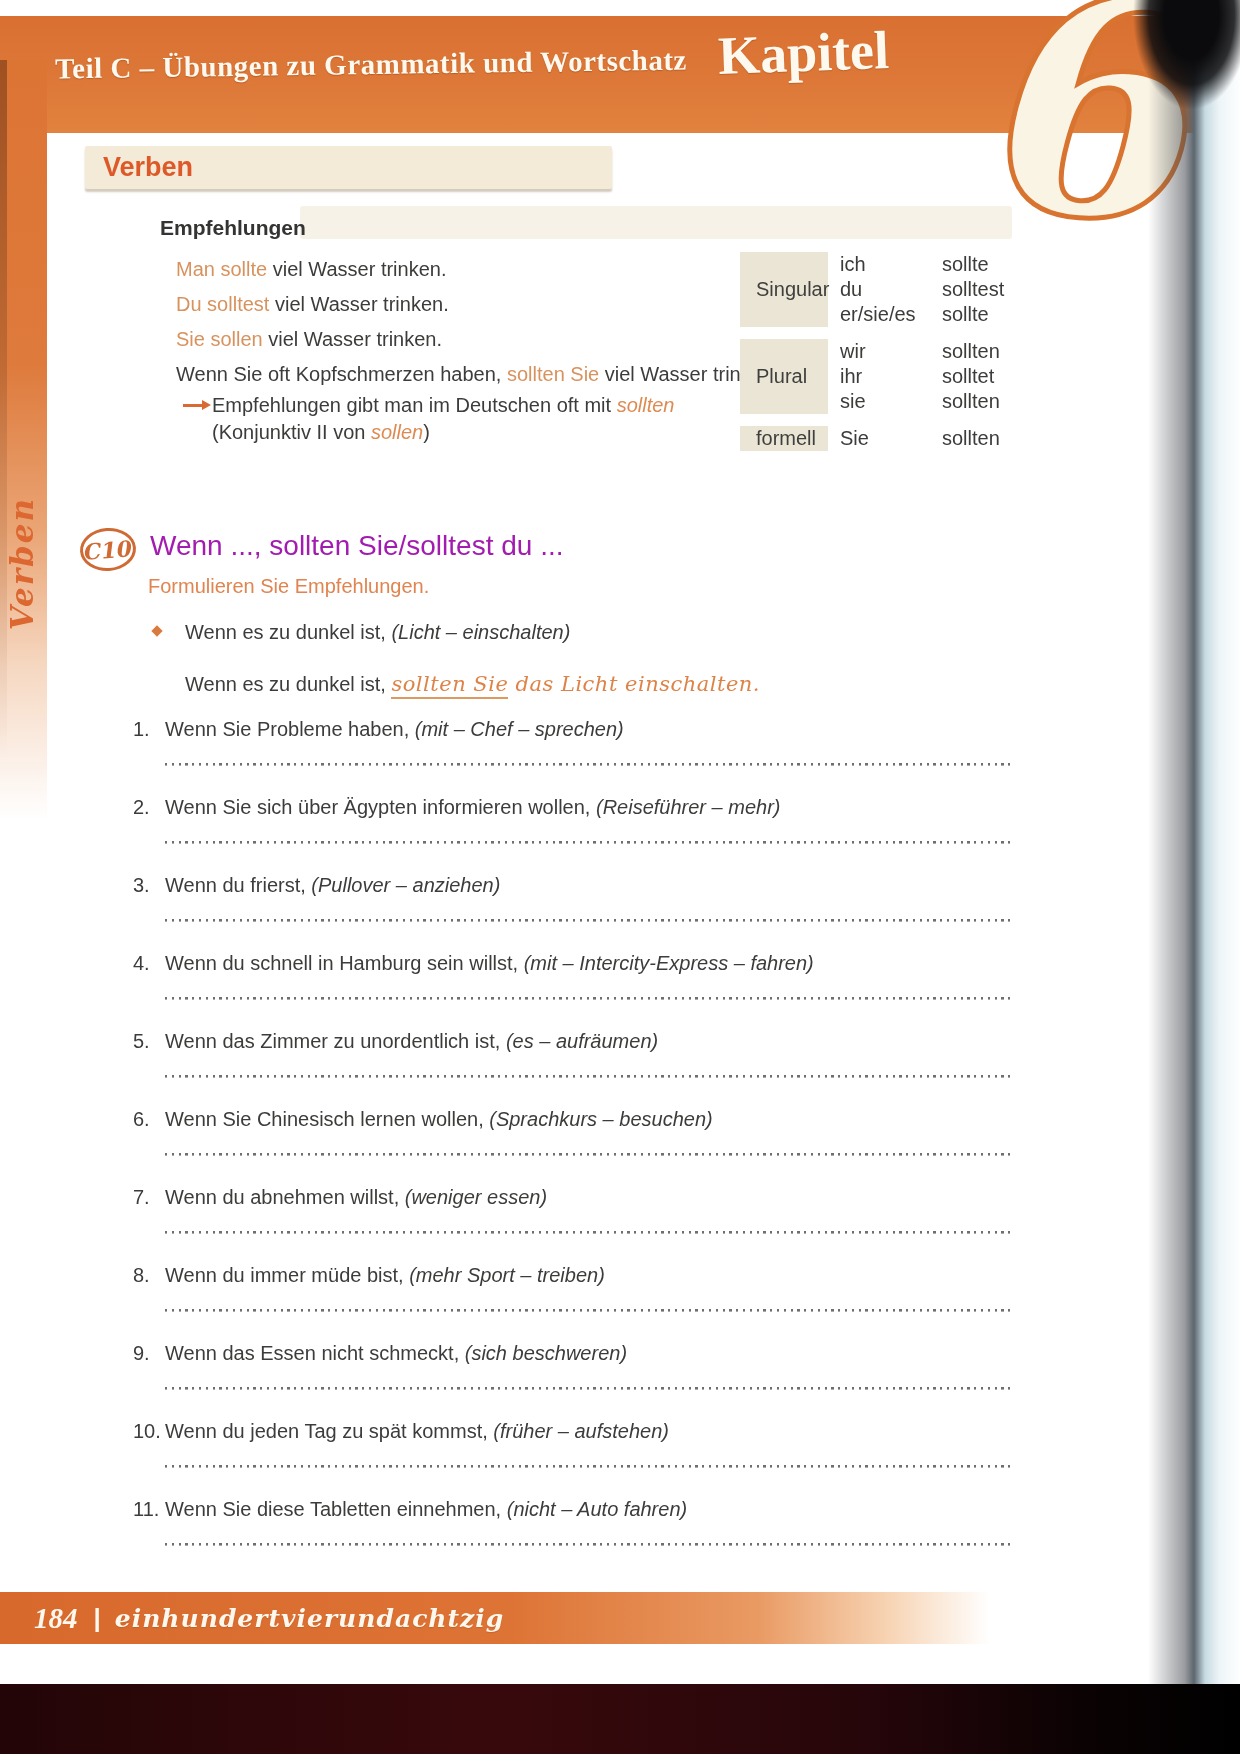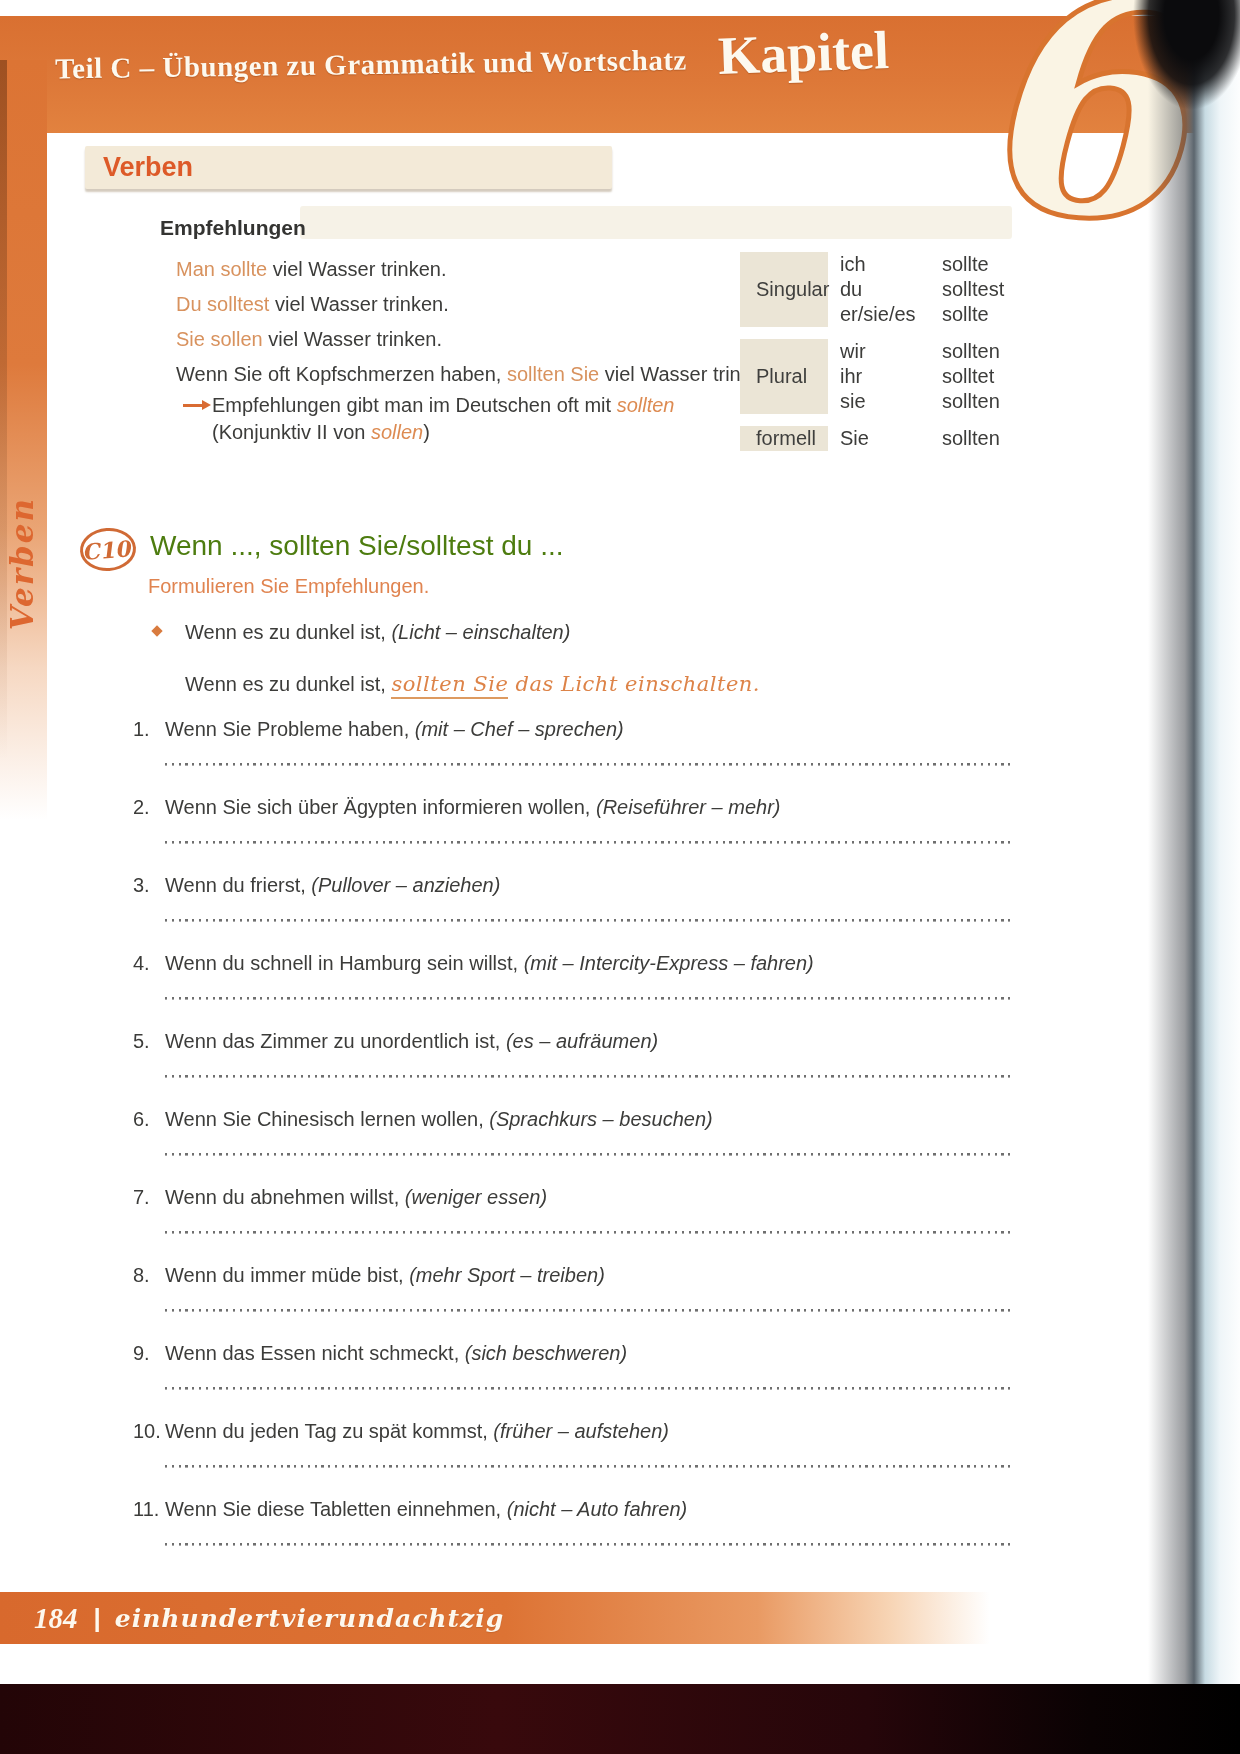--- a/index.html
+++ b/index.html
@@ -63,21 +63,21 @@
   .conj-row{display:flex;height:25px;line-height:25px;font-size:20px;}
   .conj-pronoun{width:102px;padding-left:12px;}
   .conj-form{width:110px;}
 
   
   .exercise{position:absolute;left:80px;top:528px;width:950px;z-index:2;}
   .ex-header{display:flex;align-items:flex-start;}
   .ex-badge{flex:0 0 auto;width:50px;height:37px;border:3px solid #d06a35;border-radius:50%;
     font-family:"DejaVu Serif",serif;font-style:italic;font-weight:bold;font-size:22px;color:#d06a35;
     display:flex;align-items:center;justify-content:center;transform:rotate(-4deg);}
-  .ex-title{margin-left:14px;font-size:28px;color:#4d7c0f;padding-top:2px;}
+  .ex-title{margin-left:14px;font-size:28px;color:#a21caf;padding-top:2px;}
   .ex-subtitle{margin-left:68px;margin-top:4px;font-size:20px;color:#e08450;}
   .ex-example{position:relative;margin-top:22px;padding-left:105px;font-size:20px;line-height:24px;}
   .ex-bullet{position:absolute;left:73px;top:7px;width:8px;height:8px;background:#d97b3e;transform:rotate(45deg);}
   .ex-hint{font-style:italic;}
   .ex-answer{margin-top:28px;}
   .handwrite{font-family:"DejaVu Serif",serif;font-style:italic;color:#dd8348;font-size:21px;letter-spacing:0.5px;}
   .hw-underline{border-bottom:2px solid #dd9a60;padding-bottom:1px;}
   .ex-items{margin-top:21px;}
   .ex-item{position:relative;height:78px;padding-left:85px;font-size:20px;line-height:24px;box-sizing:border-box;}
   .ex-num{position:absolute;left:53px;top:0;}

